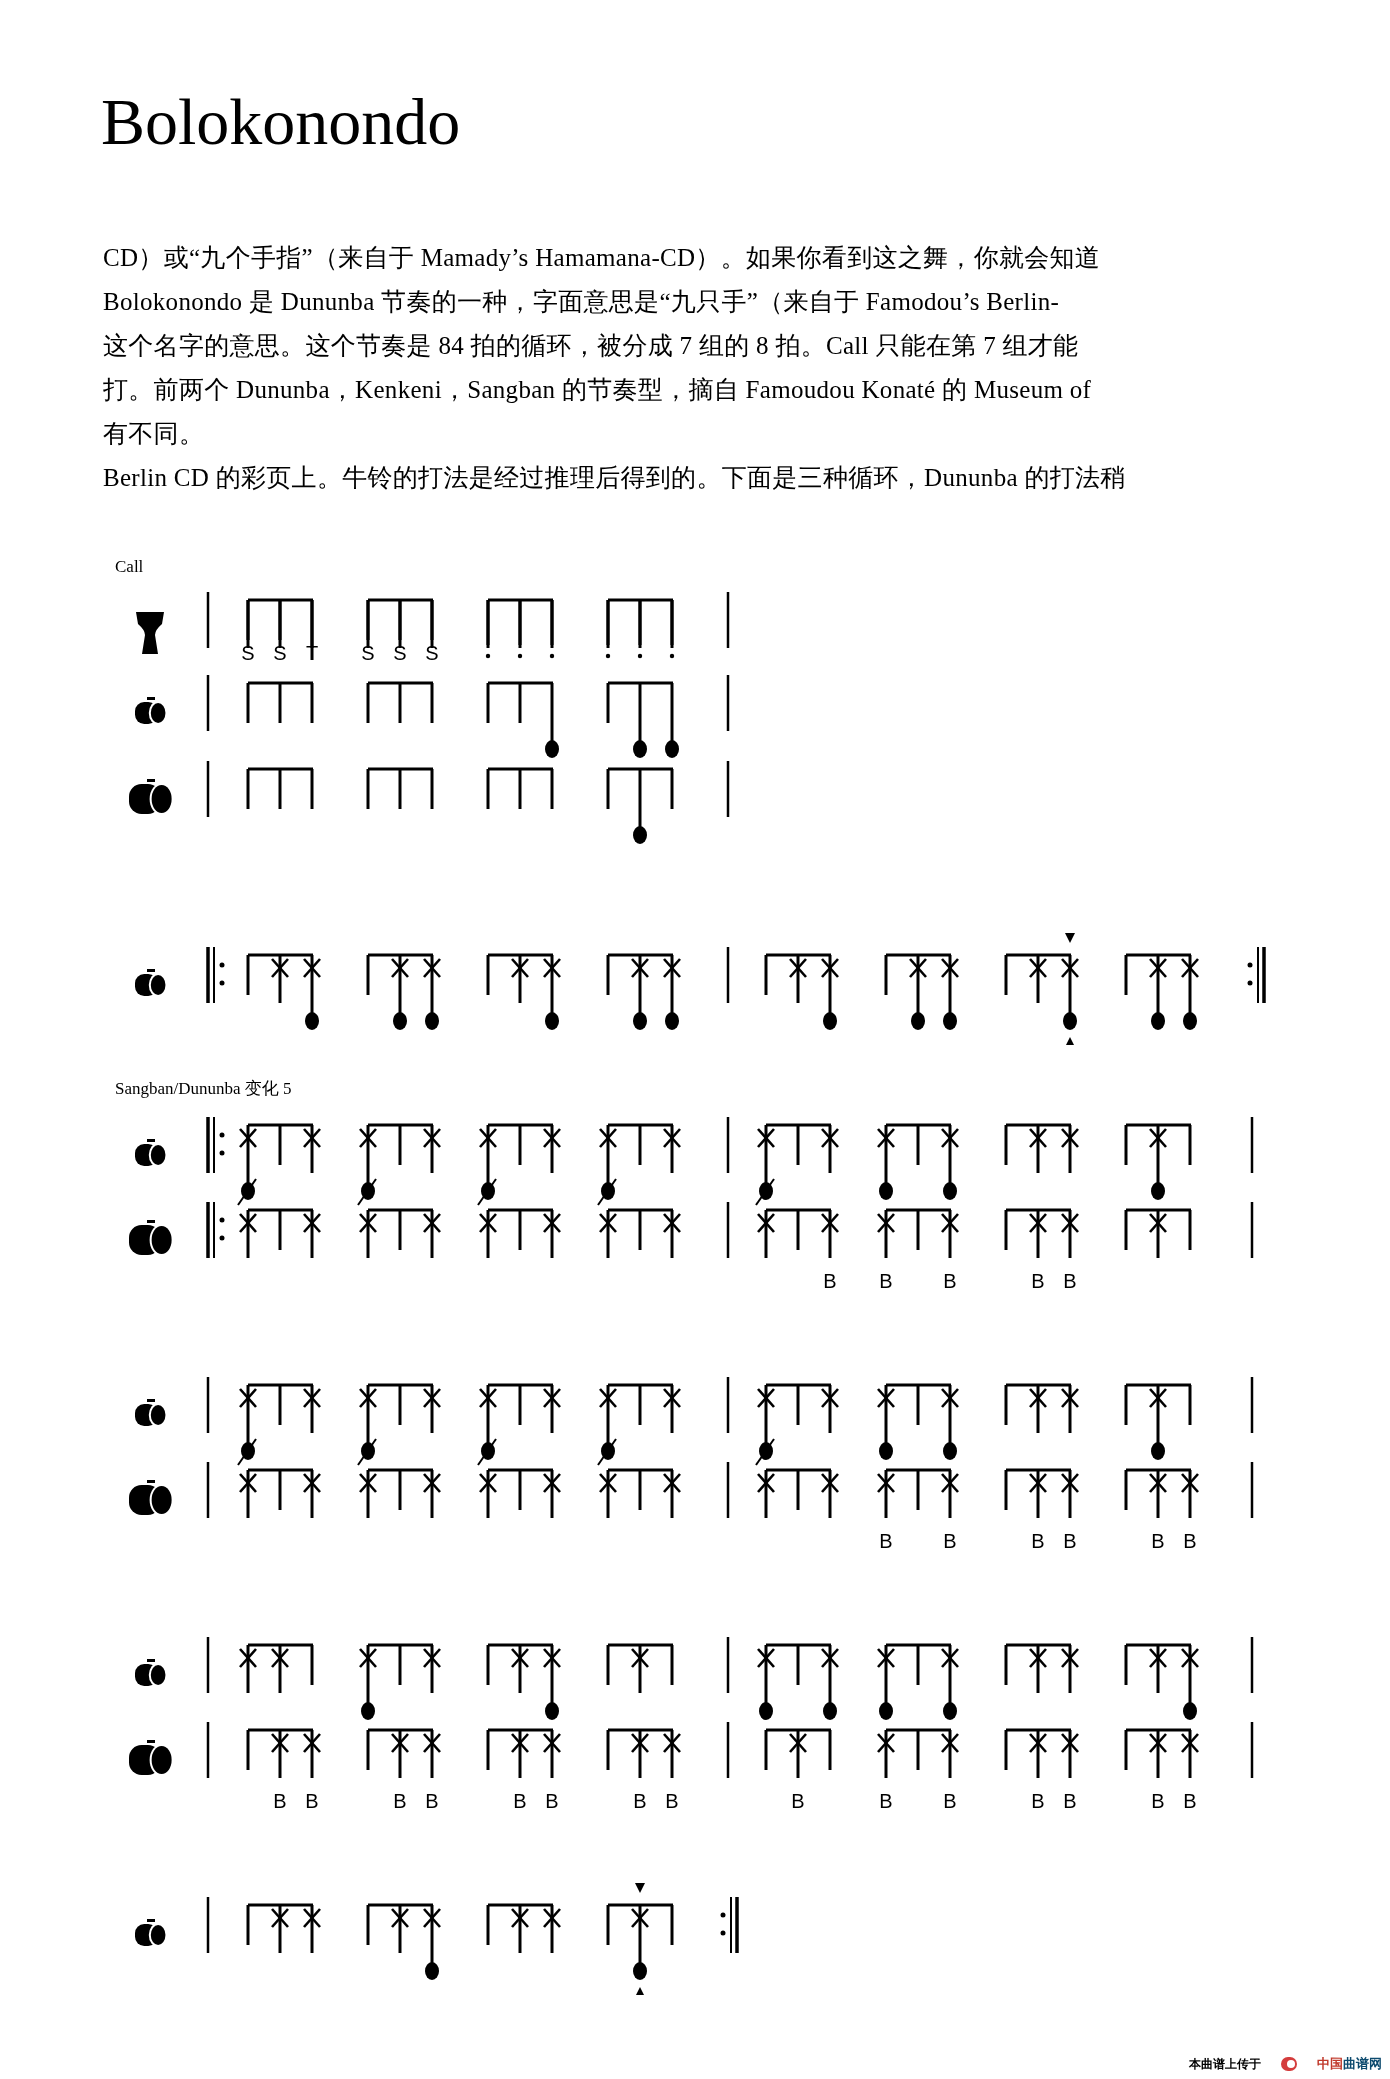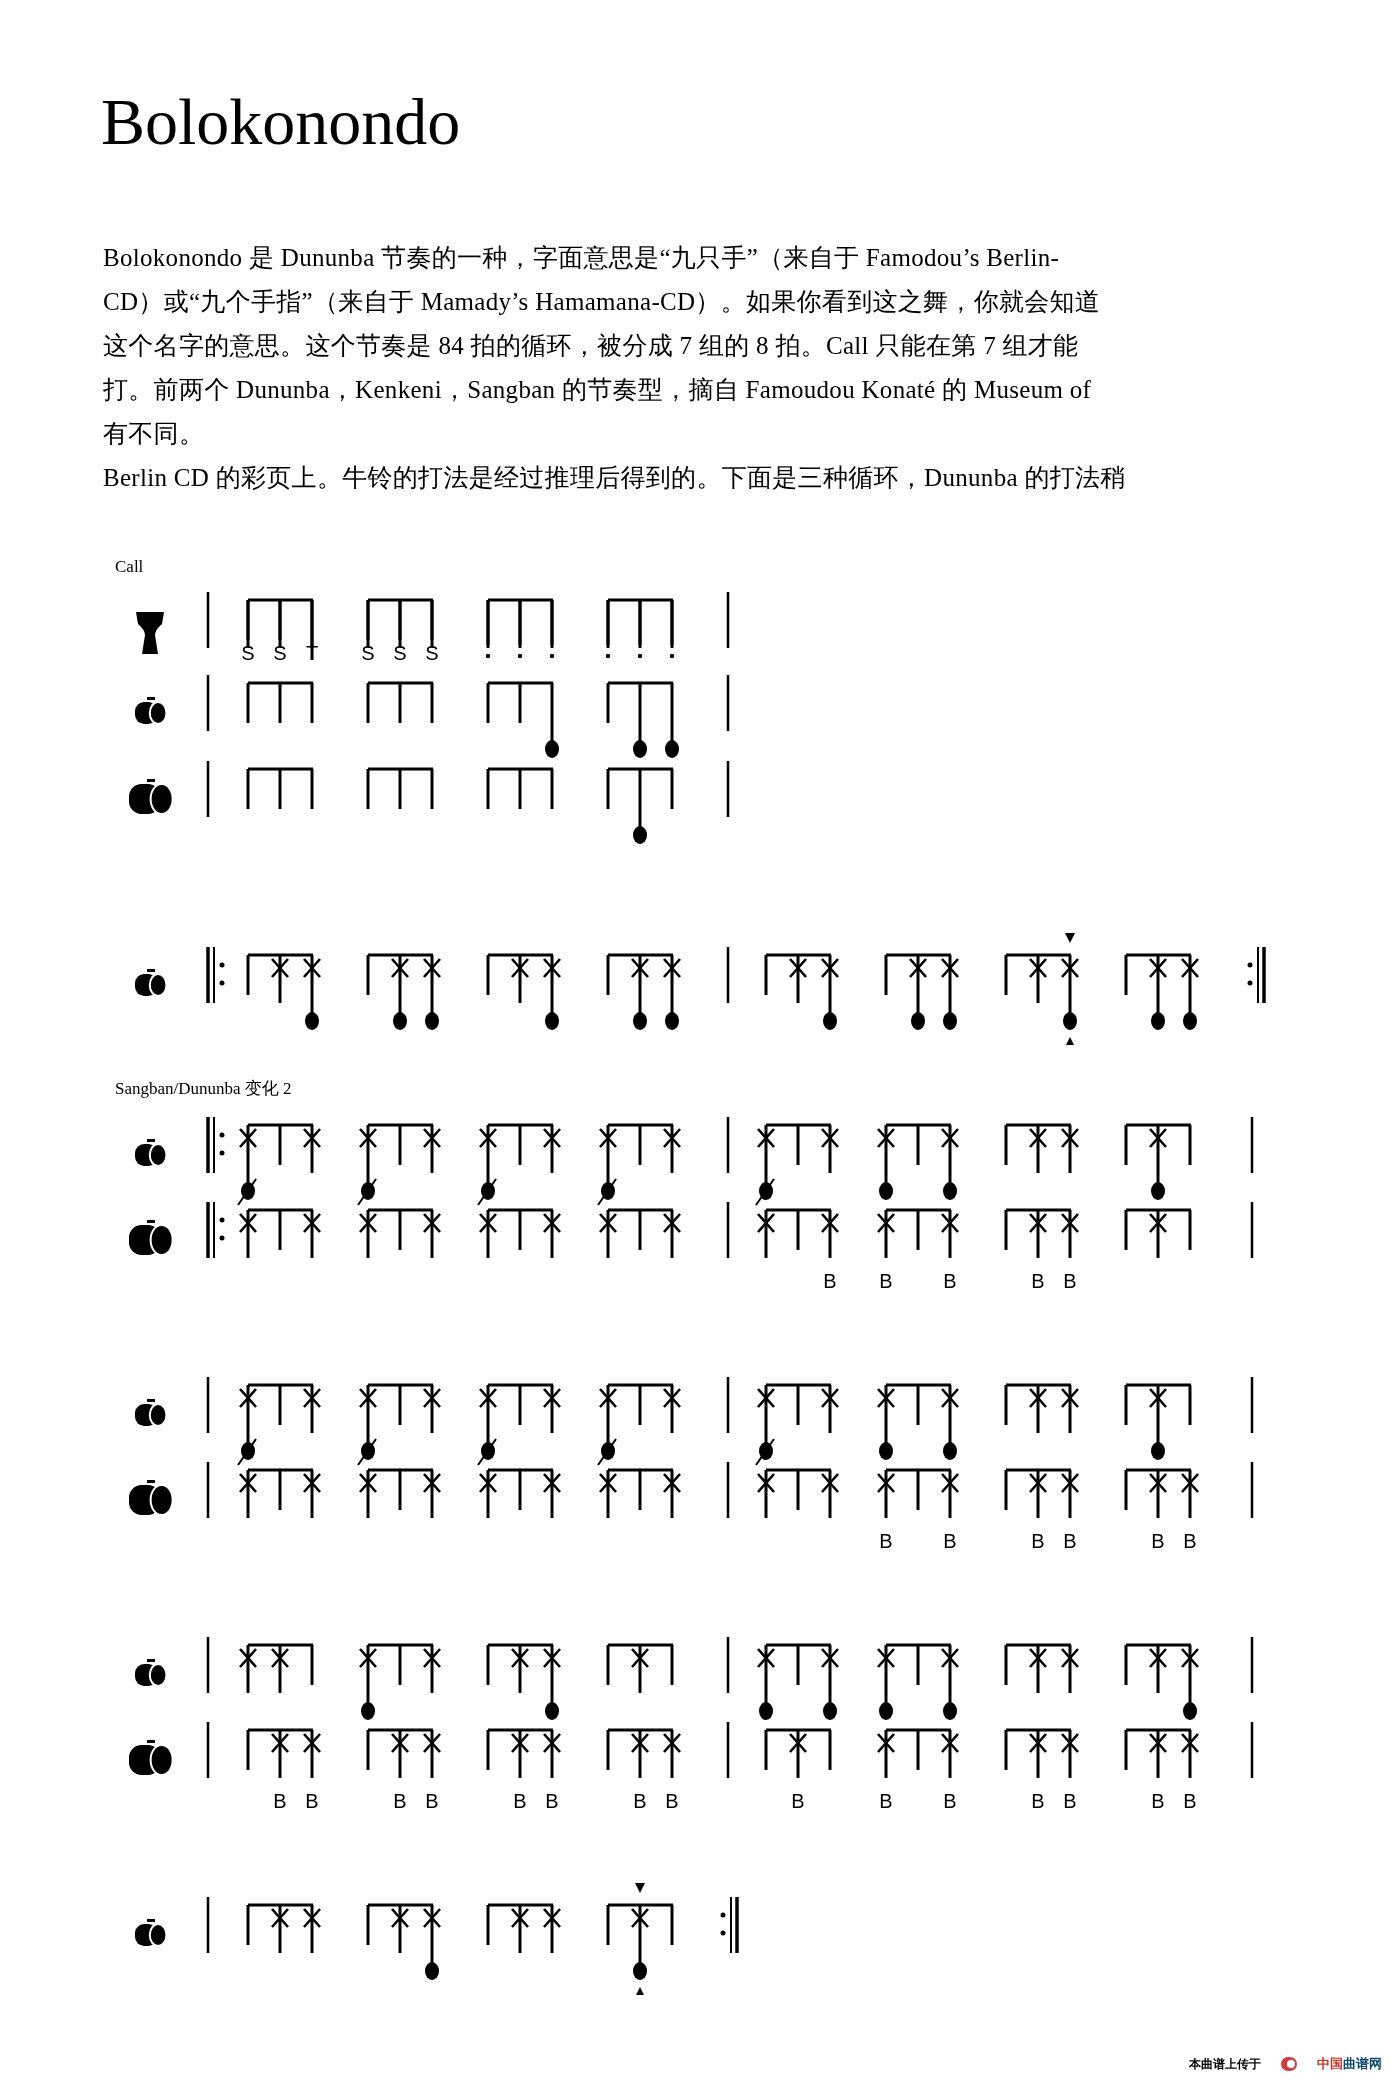--- a/index.html
+++ b/index.html
@@ -15,30 +15,30 @@
   .footer .brand2 { color: #0c4a6e; }
   .footer .logo { display:inline-block; width:16px; height:14px; border-radius:7px; background:#d43c3c; position:relative; }
   .footer .logo::after { content:""; position:absolute; left:6px; top:3px; width:8px; height:8px; background:#fff; border-radius:4px; }
 </style>
 </head>
 <body>
 
 <h1 class="title">Bolokonondo</h1>
 
 <div class="intro">
+  <span>CD）或“九个手指”（来自于  Mamady’s Hamamana-CD）。如果你看到这之舞，你就会知道</span>
   <span>Bolokonondo 是 Dununba 节奏的一种，字面意思是“九只手”（来自于  Famodou’s Berlin-</span>
-  <span>CD）或“九个手指”（来自于  Mamady’s Hamamana-CD）。如果你看到这之舞，你就会知道</span>
   <span>这个名字的意思。这个节奏是 84  拍的循环，被分成 7 组的 8 拍。Call 只能在第  7  组才能</span>
   <span>打。前两个  Dununba，Kenkeni，Sangban  的节奏型，摘自  Famoudou Konaté  的  Museum of</span>
   <span>有不同。</span>
   <span>Berlin CD  的彩页上。牛铃的打法是经过推理后得到的。下面是三种循环，Dununba  的打法稍</span>
 </div>
 
 <div class="section-label" style="top:552px">Call</div>
-<div class="section-label" style="top:1074px">Sangban/Dununba  变化  2</div>
+<div class="section-label" style="top:1074px">Sangban/Dununba  变化  5</div>
 
 <svg id="score" width="1390" height="2079">
     <g>
       <g>
         <path d="M136,612 L164,612 L162,624 Q155,630 155,635 L158,654 L142,654 L145,635 Q145,630 138,624 Z" fill="#000"></path>
       </g>
       <line x1="208" y1="592" x2="208" y2="648" stroke="#000" stroke-width="2.5"></line>
       <g>
         <line x1="248" y1="600" x2="313" y2="600" stroke="#000" stroke-width="3"></line>
         <line x1="248" y1="600" x2="248" y2="640" stroke="#000" stroke-width="3"></line>

